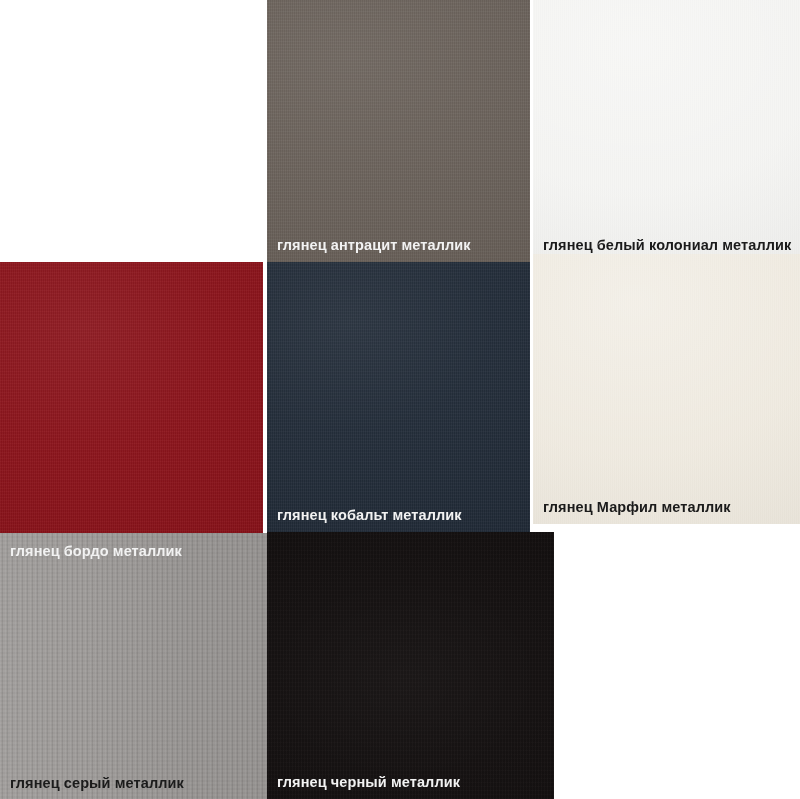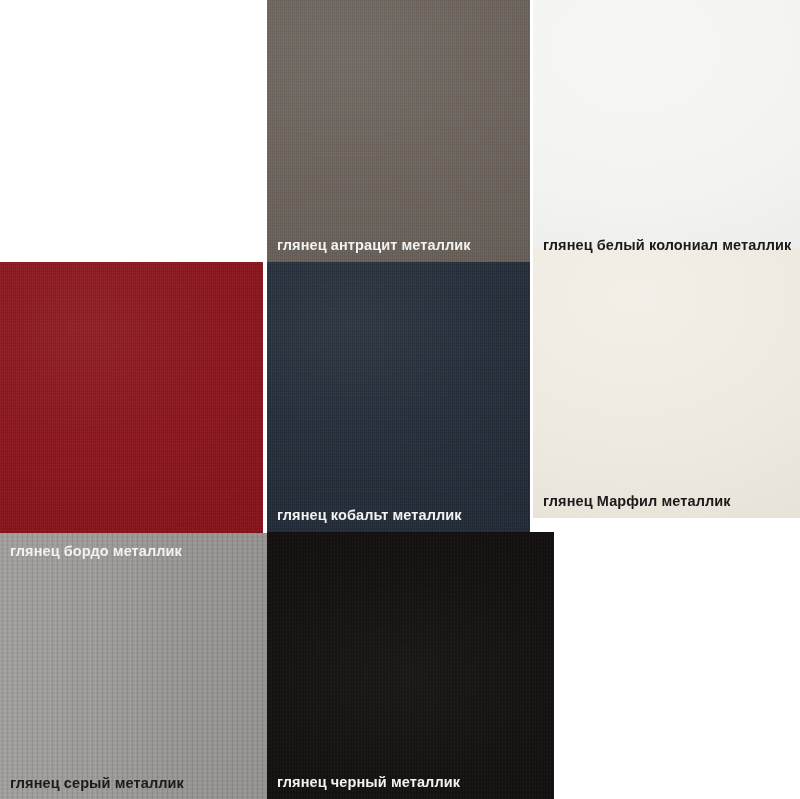--- a/index.html
+++ b/index.html
@@ -164,21 +164,21 @@
       <div class="grain"></div>
       <div class="sheen"></div>
       <div class="swatch-label label-light" style="color: rgb(242, 242, 242);">глянец бордо металлик</div>
     </div>
     <div class="swatch " style="left: 267px; top: 262px; width: 263px; height: 270px;">
       <div class="fill" style="background: rgb(33, 43, 56);"></div>
       <div class="grain"></div>
       <div class="sheen"></div>
       <div class="swatch-label label-light" style="color: rgb(242, 242, 242);">глянец кобальт металлик</div>
     </div>
-    <div class="swatch plain" style="left: 533px; top: 248px; width: 267px; height: 270px;">
+    <div class="swatch plain" style="left: 533px; top: 254px; width: 267px; height: 270px;">
       <div class="fill" style="background: rgb(239, 234, 223);"></div>
       <div class="grain"></div>
       <div class="sheen"></div>
       <div class="swatch-label label-dark" style="color: rgb(27, 27, 27);">глянец Марфил металлик</div>
     </div>
     <div class="swatch brushed" style="left: 0px; top: 533px; width: 302px; height: 267px;">
       <div class="fill" style="background: rgb(154, 151, 149);"></div>
       <div class="grain"></div>
       <div class="sheen"></div>
       <div class="swatch-label label-dark" style="color: rgb(27, 27, 27);">глянец серый металлик</div>

